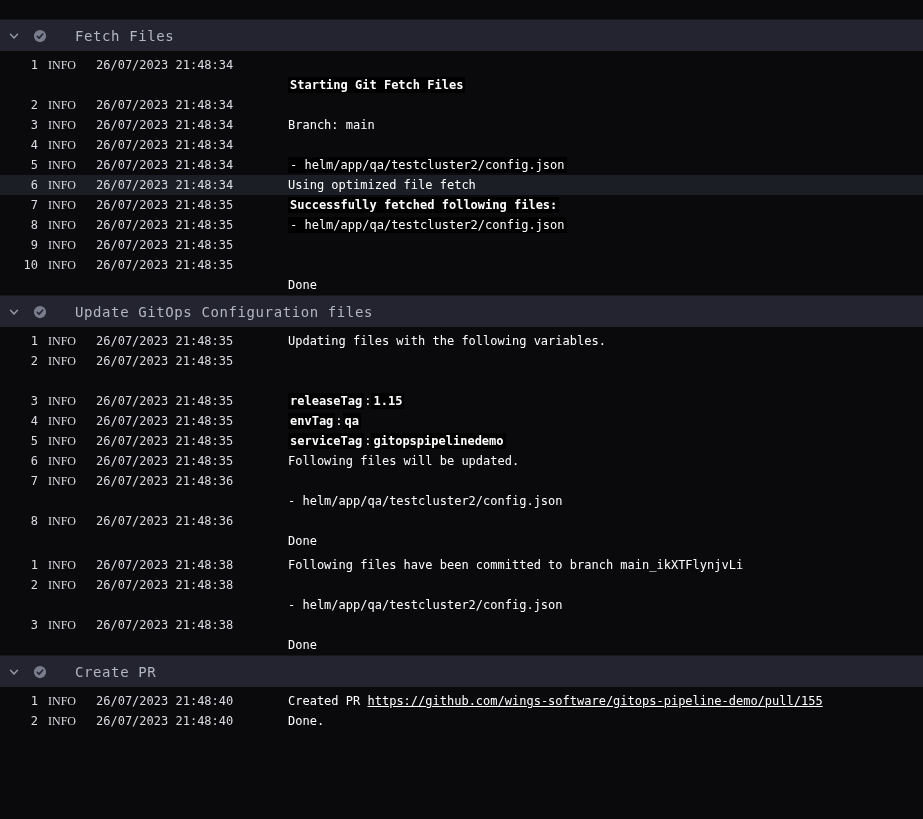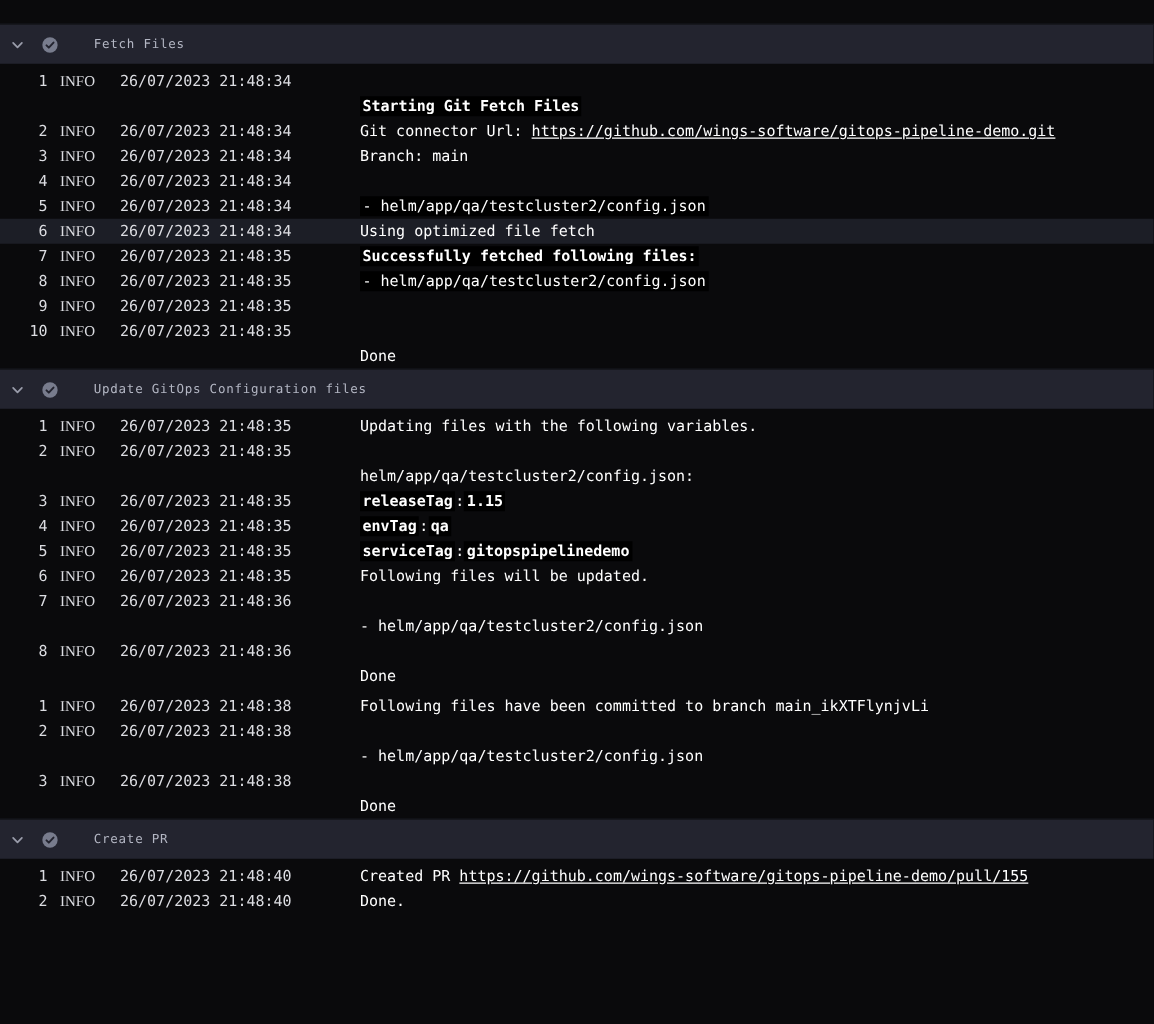--- a/index.html
+++ b/index.html
@@ -14,21 +14,21 @@
   }
   .console{padding-top:19px;width:923px;}
   .log-section{width:100%;}
   .section-header{
     height:32px;background:var(--hdr);display:flex;align-items:center;
     padding-left:8px;border-top:1px solid #16171d;cursor:pointer;
   }
   .chevron{width:12px;height:12px;display:inline-flex;align-items:center;justify-content:center;}
   .status{width:14px;height:14px;margin-left:13px;display:inline-flex;align-items:center;justify-content:center;}
   .section-title{
-    margin-left:28px;color:var(--title);font-size:10px;letter-spacing:0.6px;
+    margin-left:28px;color:var(--title);font-size:14px;letter-spacing:0.6px;
   }
   .section-body{padding-top:4px;}
   .log-line{
     display:grid;grid-template-columns:38px 58px 192px 1fr;
     height:20px;line-height:20px;font-size:12px;white-space:pre;
   }
   .log-line.hl{background:var(--hl);}
   .num{text-align:right;color:var(--gutter);}
   .lvl{padding-left:10px;color:var(--gutter);font-family:Liberation Serif, serif;}
   .time{color:var(--gutter);}
@@ -68,21 +68,20 @@
     <span class="num"></span>
     <span class="lvl"></span>
     <span class="time"></span>
     <span class="msg"><span class="chip b">Starting Git Fetch Files</span></span>
   </div>
 
   <div class="log-line">
     <span class="num">2</span>
     <span class="lvl">INFO</span>
     <span class="time">26/07/2023 21:48:34</span>
-    <span class="msg"><span>Git connector Url: </span><a href="#" class="link">https://github.com/wings-software/gitops-pipeline-demo.git</a></span>
   </div>
 
   <div class="log-line">
     <span class="num">3</span>
     <span class="lvl">INFO</span>
     <span class="time">26/07/2023 21:48:34</span>
     <span class="msg"><span>Branch: main</span></span>
   </div>
 
   <div class="log-line">
@@ -172,21 +171,20 @@
     <span class="num">2</span>
     <span class="lvl">INFO</span>
     <span class="time">26/07/2023 21:48:35</span>
     <span class="msg"></span>
   </div>
 
   <div class="log-line">
     <span class="num"></span>
     <span class="lvl"></span>
     <span class="time"></span>
-    <span class="msg"><span>helm/app/qa/testcluster2/config.json:</span></span>
   </div>
 
   <div class="log-line">
     <span class="num">3</span>
     <span class="lvl">INFO</span>
     <span class="time">26/07/2023 21:48:35</span>
     <span class="msg"><span class="chip b">releaseTag</span><span>:</span><span class="chip b">1.15</span></span>
   </div>
 
   <div class="log-line">

